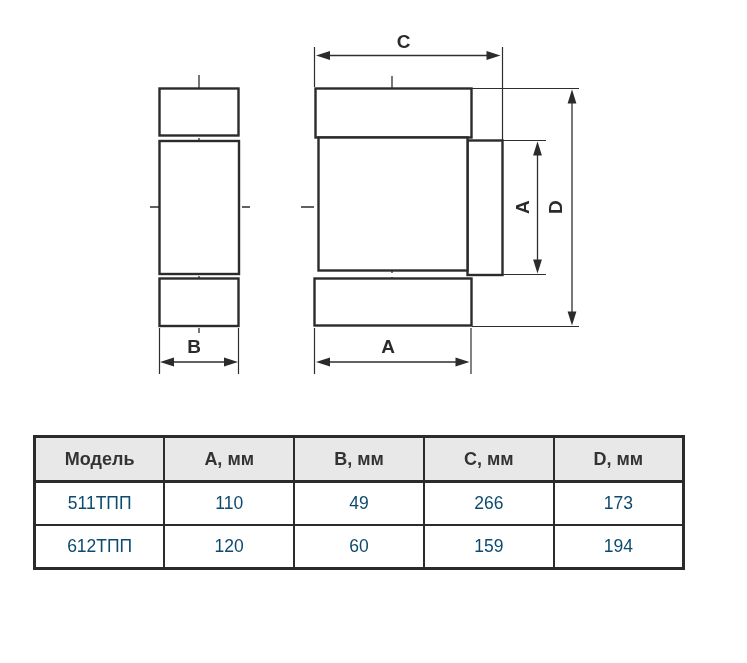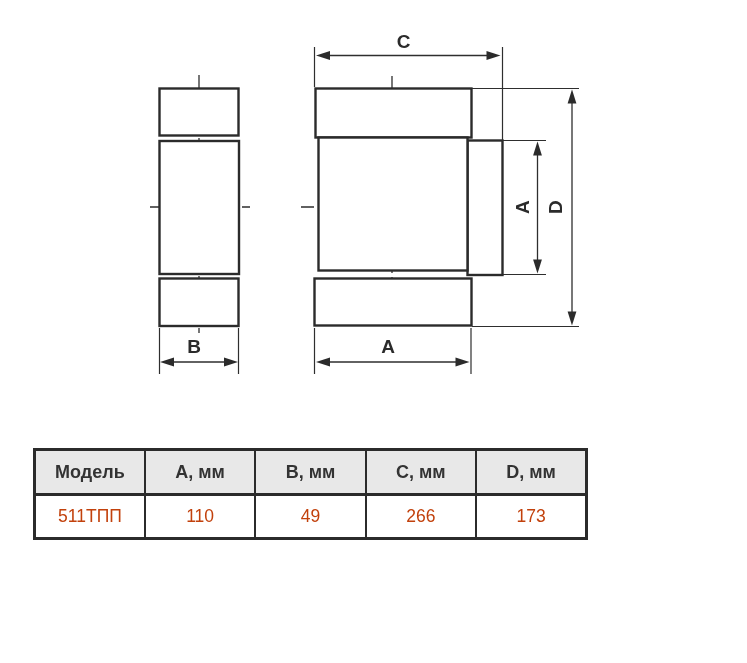--- a/index.html
+++ b/index.html
@@ -49,46 +49,45 @@
     font-family: "Liberation Sans", "DejaVu Sans", sans-serif;
     font-size: 19px;
     font-weight: bold;
     fill: #2b2b2b;
     text-anchor: middle;
   }
   .spec-table {
     position: absolute;
     left: 33px;
     top: 435px;
-    width: 555px;
+    width: 652px;
     border-collapse: collapse;
     table-layout: fixed;
     border: 3px solid #2b2b2b;
-    margin-top: 13px;
   }
   .spec-table th,
   .spec-table td {
     border: 2px solid #2b2b2b;
     text-align: center;
     vertical-align: middle;
     padding: 0;
   }
   .spec-table th {
     background: #e8e8e8;
     height: 42px;
     font-size: 18px;
     font-weight: bold;
     color: #333333;
     border-bottom-width: 3px;
   }
   .spec-table td {
     height: 41px;
     font-size: 17.5px;
     font-weight: normal;
-    color: #c2410c;
+    color: #0c4a6e;
     background: #ffffff;
   }
 </style>
 </head>
 <body>
 
 <div class="canvas">
 
   <svg class="drawing" width="747" height="430" viewBox="0 0 747 430">
 
@@ -160,16 +159,23 @@
       </tr>
     </thead>
     <tbody>
       <tr>
         <td>511ТПП</td>
         <td>110</td>
         <td>49</td>
         <td>266</td>
         <td>173</td>
       </tr>
+      <tr>
+        <td>612ТПП</td>
+        <td>120</td>
+        <td>60</td>
+        <td>159</td>
+        <td>194</td>
+      </tr>
     </tbody>
   </table>
 
 </div>
 
 </body></html>

